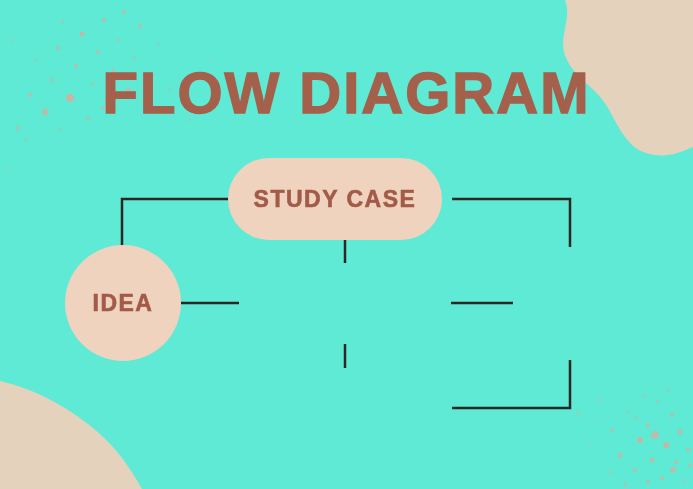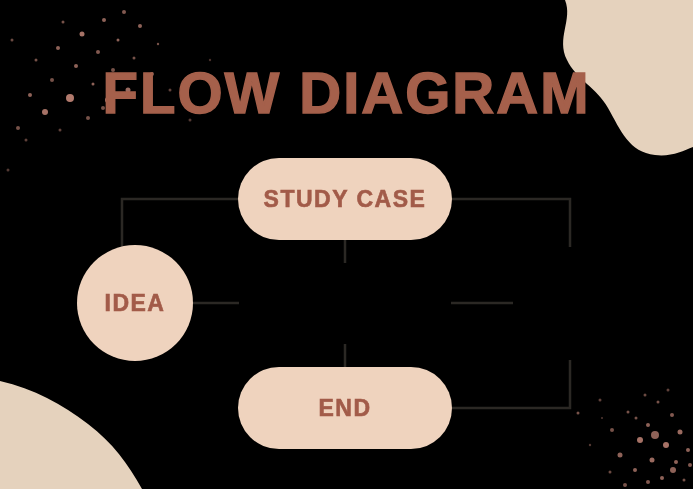--- a/index.html
+++ b/index.html
@@ -4,21 +4,21 @@
 <style>
   * { margin: 0; padding: 0; box-sizing: border-box; }
   body {
     font-family: "Liberation Sans", "DejaVu Sans", sans-serif;
     background: #f8eede;
   }
   .stage {
     position: relative;
     width: 693px;
     height: 489px;
-    background: #000000;
+    background: #5eead4;
     overflow: hidden;
   }
   .decor-layer, .connector-layer {
     position: absolute;
     left: 0; top: 0;
     width: 693px; height: 489px;
   }
   .page-title {
     position: absolute;
     left: 0; right: 0;
@@ -41,24 +41,24 @@
     color: #a25b49;
     font-weight: bold;
     font-size: 23px;
     letter-spacing: 1.5px;
     -webkit-text-stroke: 0.6px #a25b49;
     white-space: nowrap;
     z-index: 2;
   }
   .pill { width: 214px; height: 82px; border-radius: 41px; }
   .circle { width: 116px; height: 116px; border-radius: 50%; }
-  .node-study-case { left: 238px; top: 158px; }
+  .node-study-case { left: 228px; top: 158px; }
   .node-process    { left: 238px; top: 262px; }
   .node-end        { left: 238px; top: 367px; }
-  .node-idea       { left: 77px;  top: 245px; }
+  .node-idea       { left: 65px;  top: 245px; }
   .node-review     { left: 512px; top: 245px; }
 </style>
 </head>
 <body>
 
 <div class="stage">
 
   <svg class="decor-layer" viewBox="0 0 693 489" aria-hidden="true">
     <path d="M565,0 C573,20 556,38 567,60 C576,79 597,88 608,108 C621,131 629,152 655,155 C671,157 683,151 693,147 L693,0 Z" fill="#E5D2BD"></path>
     <path d="M0,381 C34,389 62,404 88,424 C113,443 128,464 142,489 L0,489 Z" fill="#E5D2BD"></path>
@@ -141,17 +141,14 @@
   </svg>
 
   <h1 class="page-title">FLOW DIAGRAM</h1>
 
   <div class="node pill node-study-case">
     <span>STUDY CASE</span>
   </div>
   <div class="node circle node-idea">
     <span>IDEA</span>
   </div>
-  <div class="node pill node-end">
-    <span>END</span>
-  </div>
 
 </div>
 
 </body></html>

